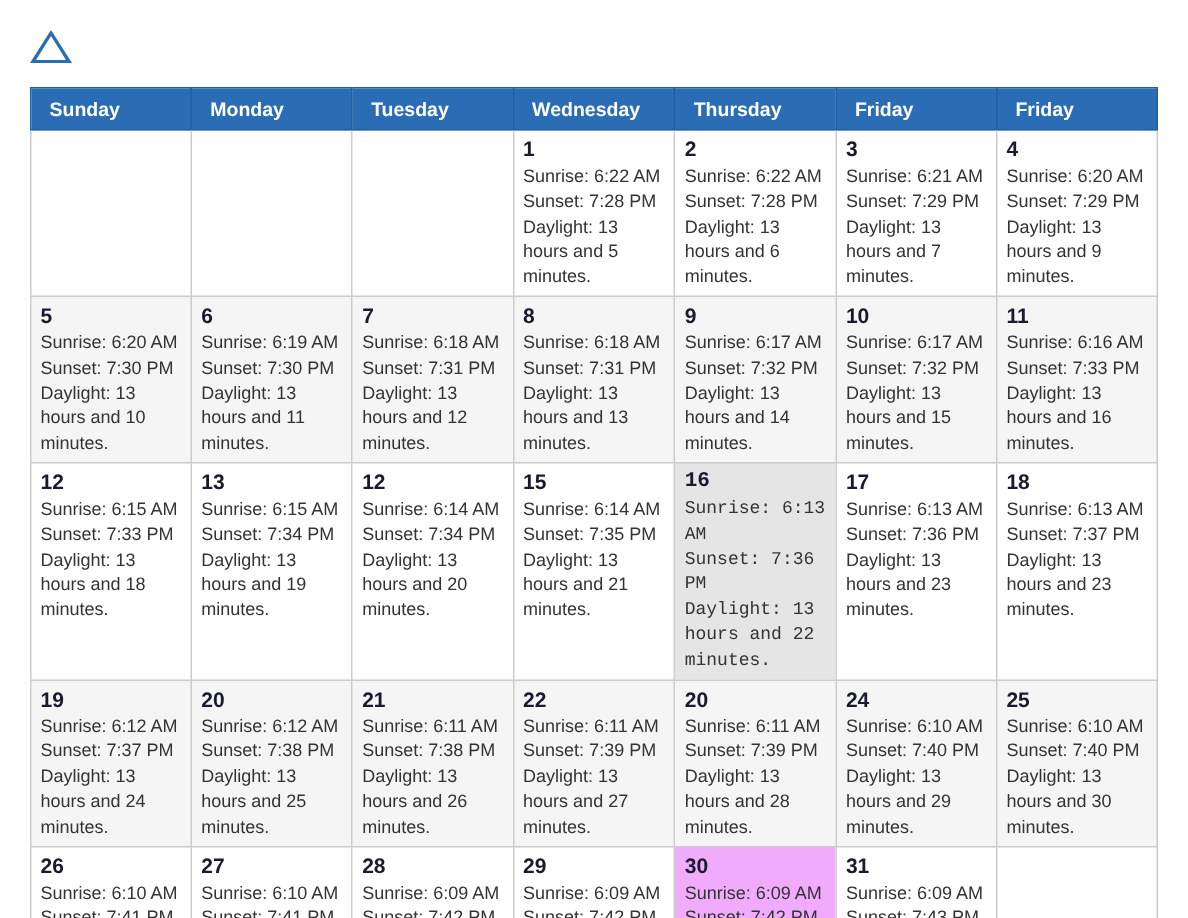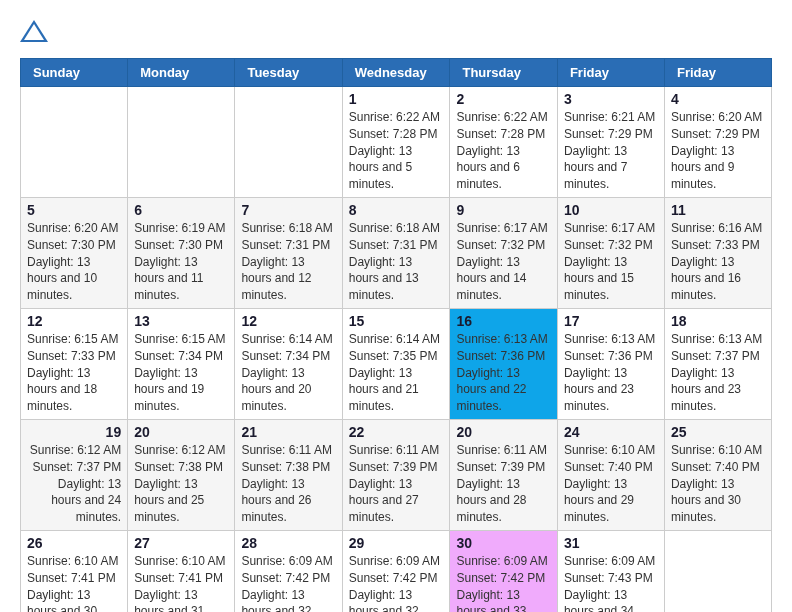--- a/index.html
+++ b/index.html
@@ -176,35 +176,35 @@
           <div class="day-info">Sunrise: 6:15 AM<br>Sunset: 7:34 PM<br>Daylight: 13 hours and 19 minutes.</div>
         </td>
         <td style="background: rgb(255, 255, 255);">
           <span class="day-number">12</span>
           <div class="day-info">Sunrise: 6:14 AM<br>Sunset: 7:34 PM<br>Daylight: 13 hours and 20 minutes.</div>
         </td>
         <td style="background: rgb(255, 255, 255); margin-top: 48px;">
           <span class="day-number">15</span>
           <div class="day-info">Sunrise: 6:14 AM<br>Sunset: 7:35 PM<br>Daylight: 13 hours and 21 minutes.</div>
         </td>
-        <td style="background: #0ea5e9;">
+        <td style="background: #e5e5e5; font-family: Liberation Mono, monospace;">
           <span class="day-number">16</span>
           <div class="day-info">Sunrise: 6:13 AM<br>Sunset: 7:36 PM<br>Daylight: 13 hours and 22 minutes.</div>
         </td>
         <td style="background: rgb(255, 255, 255);">
           <span class="day-number">17</span>
           <div class="day-info">Sunrise: 6:13 AM<br>Sunset: 7:36 PM<br>Daylight: 13 hours and 23 minutes.</div>
         </td>
         <td style="background: rgb(255, 255, 255);">
           <span class="day-number">18</span>
           <div class="day-info">Sunrise: 6:13 AM<br>Sunset: 7:37 PM<br>Daylight: 13 hours and 23 minutes.</div>
         </td>
       </tr>
       <tr>
-        <td style="background: rgb(245, 245, 245); text-align: right;">
+        <td style="background: rgb(245, 245, 245);">
           <span class="day-number">19</span>
           <div class="day-info">Sunrise: 6:12 AM<br>Sunset: 7:37 PM<br>Daylight: 13 hours and 24 minutes.</div>
         </td>
         <td style="background: rgb(245, 245, 245);">
           <span class="day-number">20</span>
           <div class="day-info">Sunrise: 6:12 AM<br>Sunset: 7:38 PM<br>Daylight: 13 hours and 25 minutes.</div>
         </td>
         <td style="background: rgb(245, 245, 245); margin-top: 26px;">
           <span class="day-number">21</span>
           <div class="day-info">Sunrise: 6:11 AM<br>Sunset: 7:38 PM<br>Daylight: 13 hours and 26 minutes.</div>

